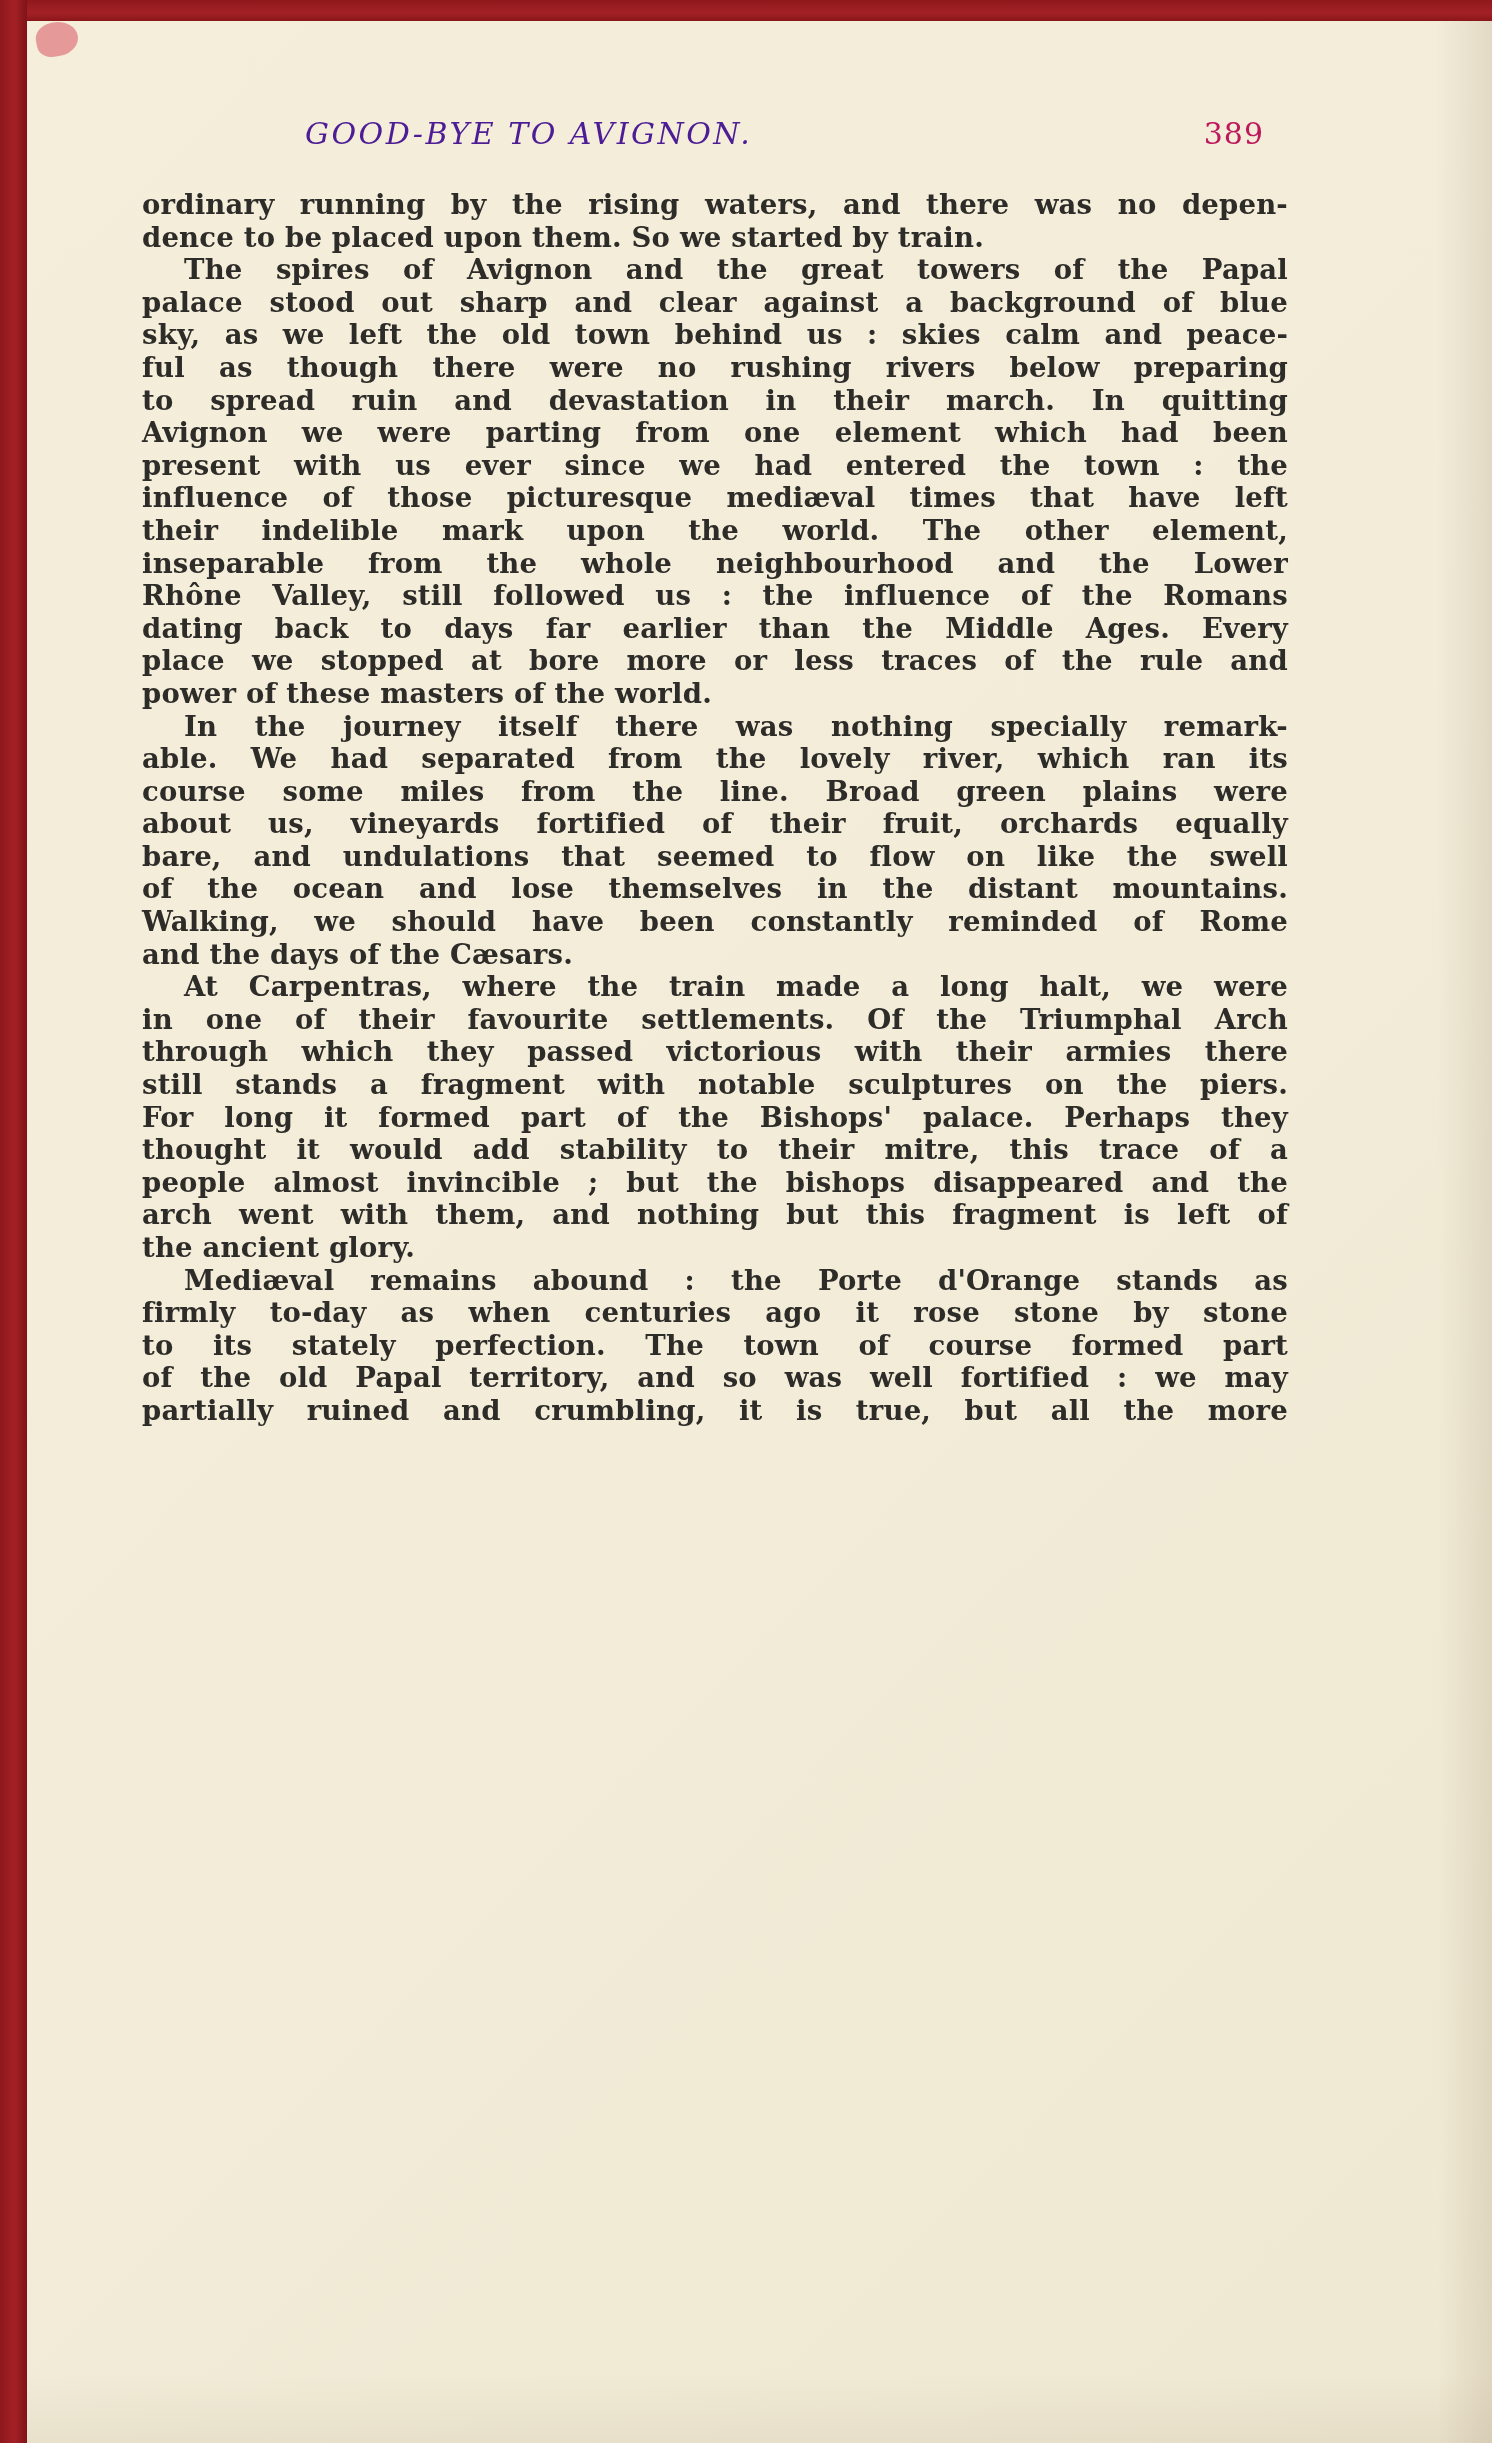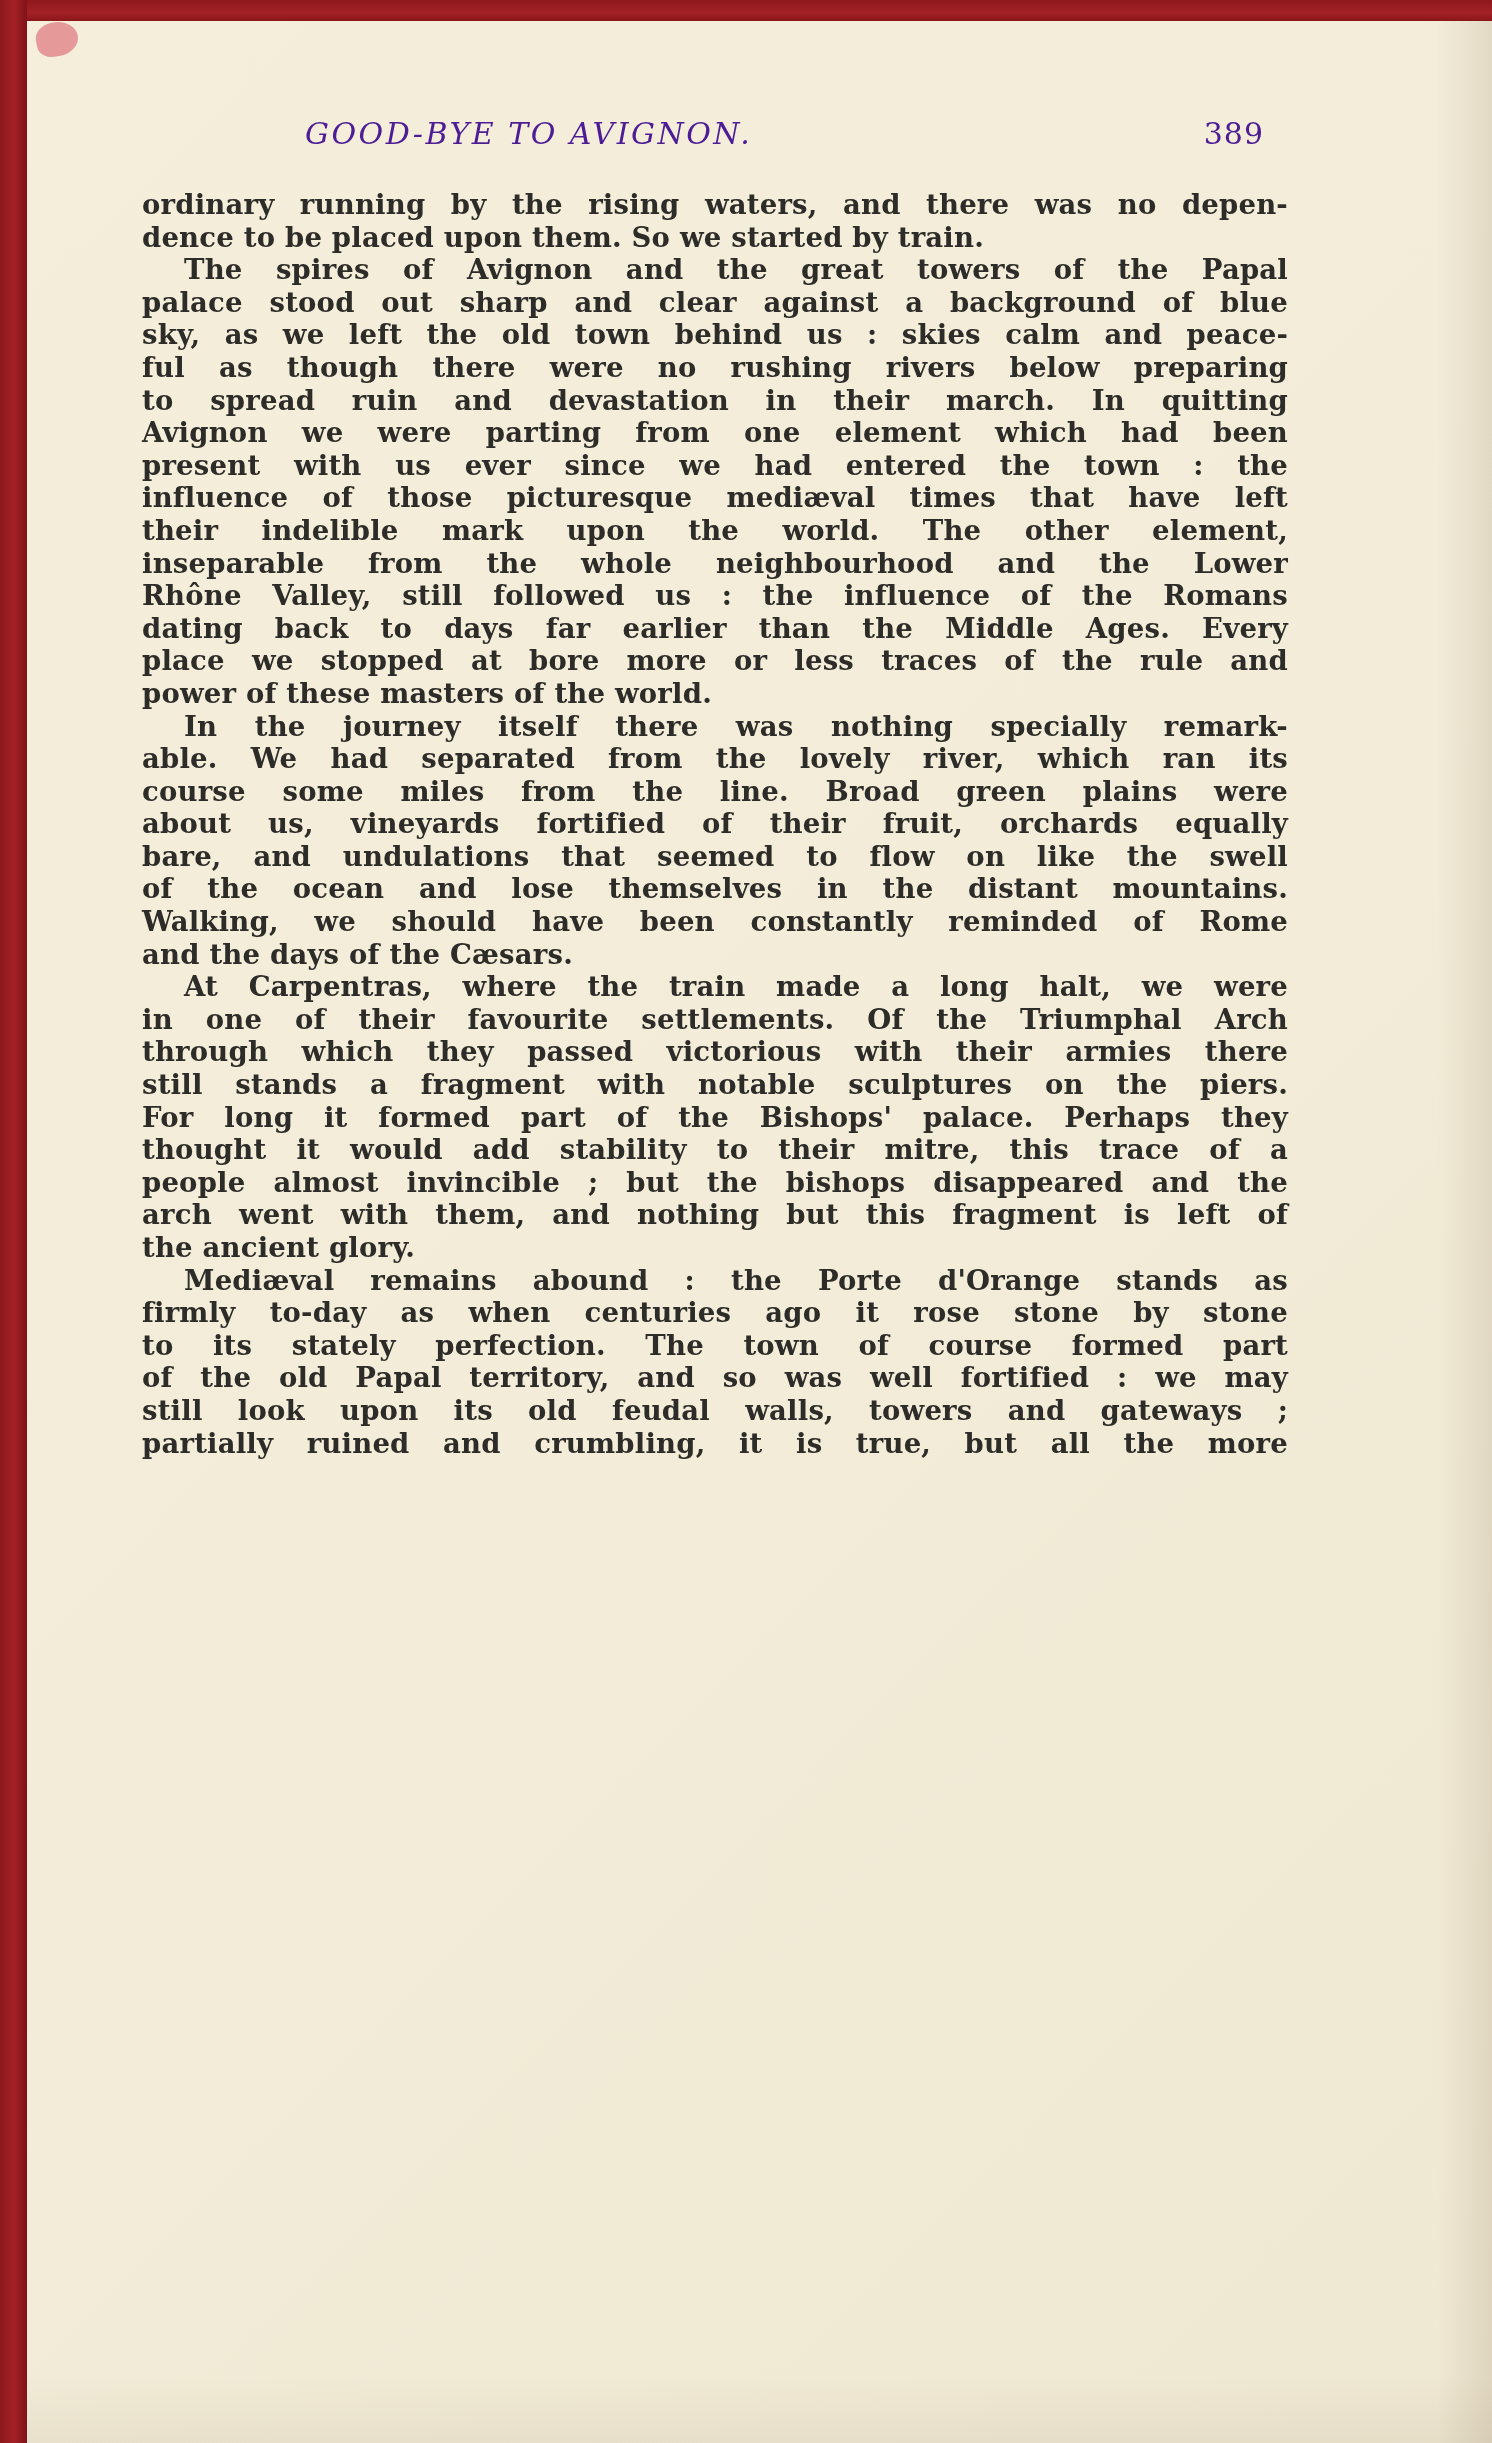--- a/index.html
+++ b/index.html
@@ -39,21 +39,21 @@
   .running-header {
     position:relative; height:40px; margin-top:116px;
   }
   .page-title {
     position:absolute; left:163px; top:0;
     font-style:italic; font-size:30px; letter-spacing:2.5px;
     color:#4c1d95; white-space:nowrap;
   }
   .page-number {
     position:absolute; right:24px; top:0;
-    font-size:30px; letter-spacing:1px; color:#4c1d95;
+    font-size:30px; letter-spacing:1px; color:#be185d;
   }
   .body-text { margin-top:32px;font-weight:bold; }
   .line {
     height:32.6px; line-height:32.6px;
     font-size:27.5px;
     letter-spacing:0.2px;
     text-align:justify;
     text-align-last:justify;
     text-justify:inter-word;
     white-space:nowrap;
@@ -106,16 +106,15 @@
     <div class="line">still stands a fragment with notable sculptures on the piers.</div>
     <div class="line">For long it formed part of the Bishops' palace.  Perhaps they</div>
     <div class="line">thought it would add stability to their mitre, this trace of a</div>
     <div class="line">people almost invincible ; but the bishops disappeared and the</div>
     <div class="line">arch went with them, and nothing but this fragment is left of</div>
     <div class="line parend">the ancient glory.</div>
     <div class="line indent">Mediæval remains abound : the Porte d'Orange stands as</div>
     <div class="line">firmly to-day as when centuries ago it rose stone by stone</div>
     <div class="line">to its stately perfection.  The town of course formed part</div>
     <div class="line">of the old Papal territory, and so was well fortified : we may</div>
-    <div class="line">still look upon its old feudal walls, towers and gateways ;</div>
     <div class="line">partially ruined and crumbling, it is true, but all the more</div>
   </div>
 </div>
 
 </body></html>

